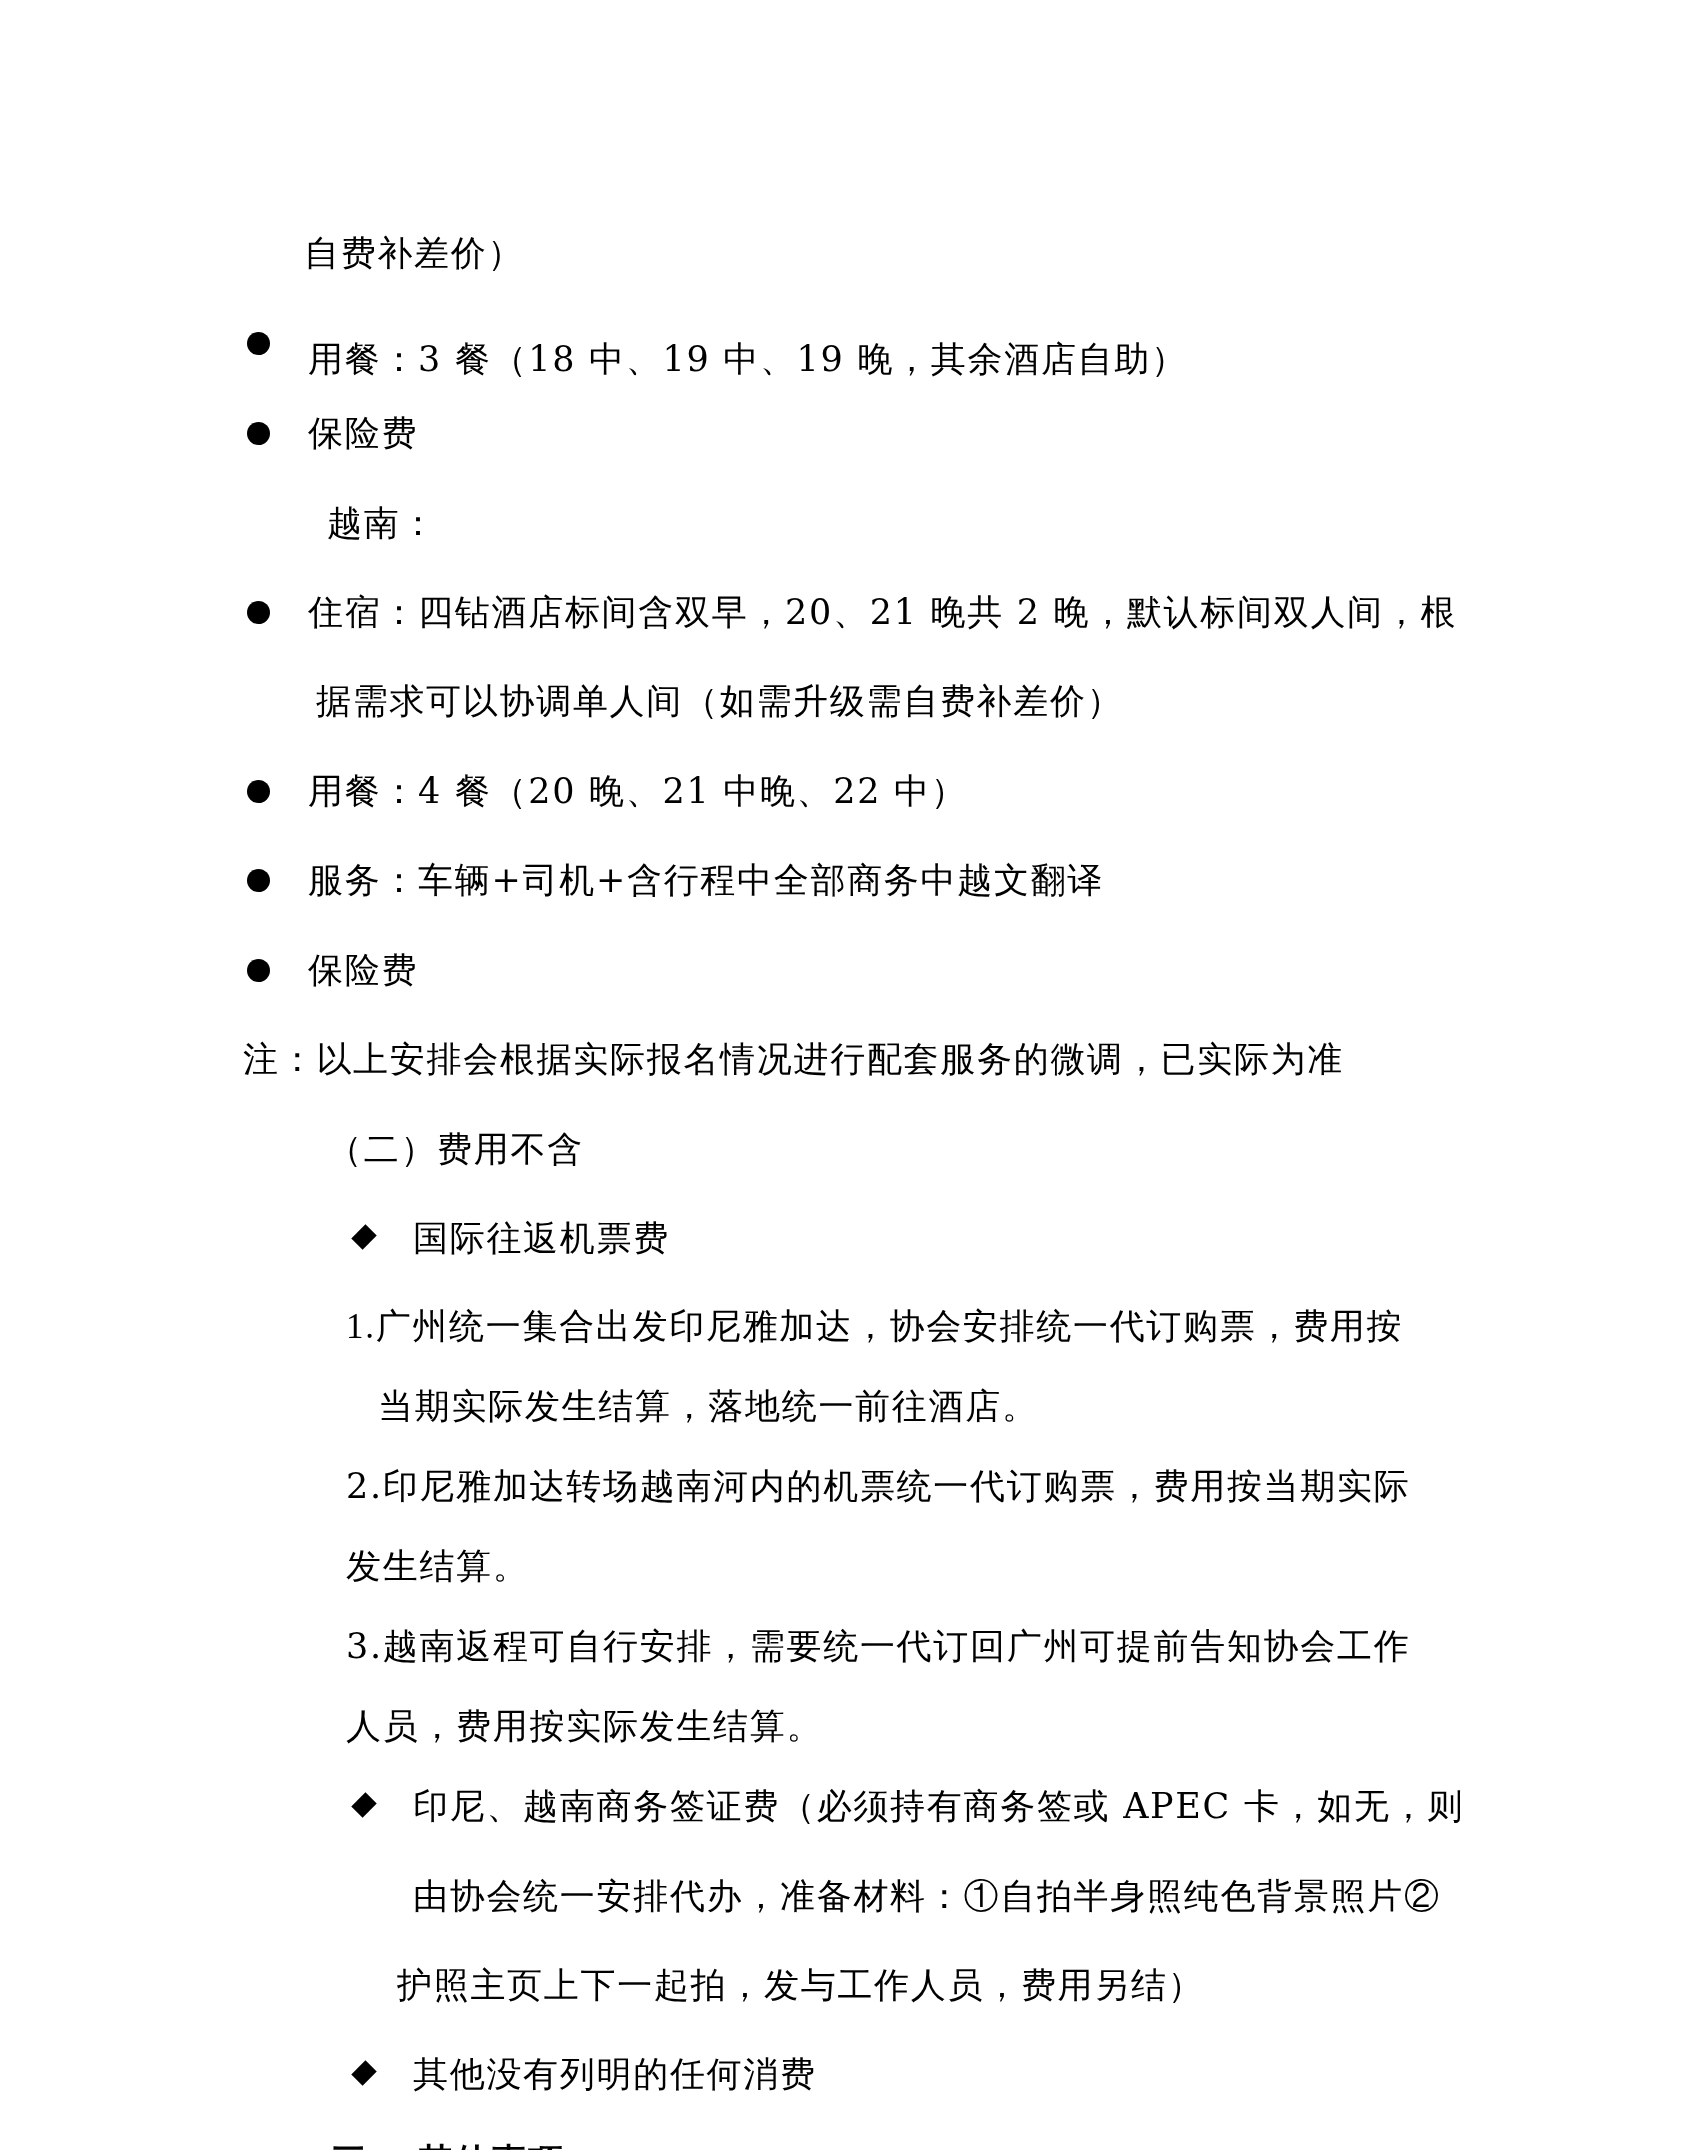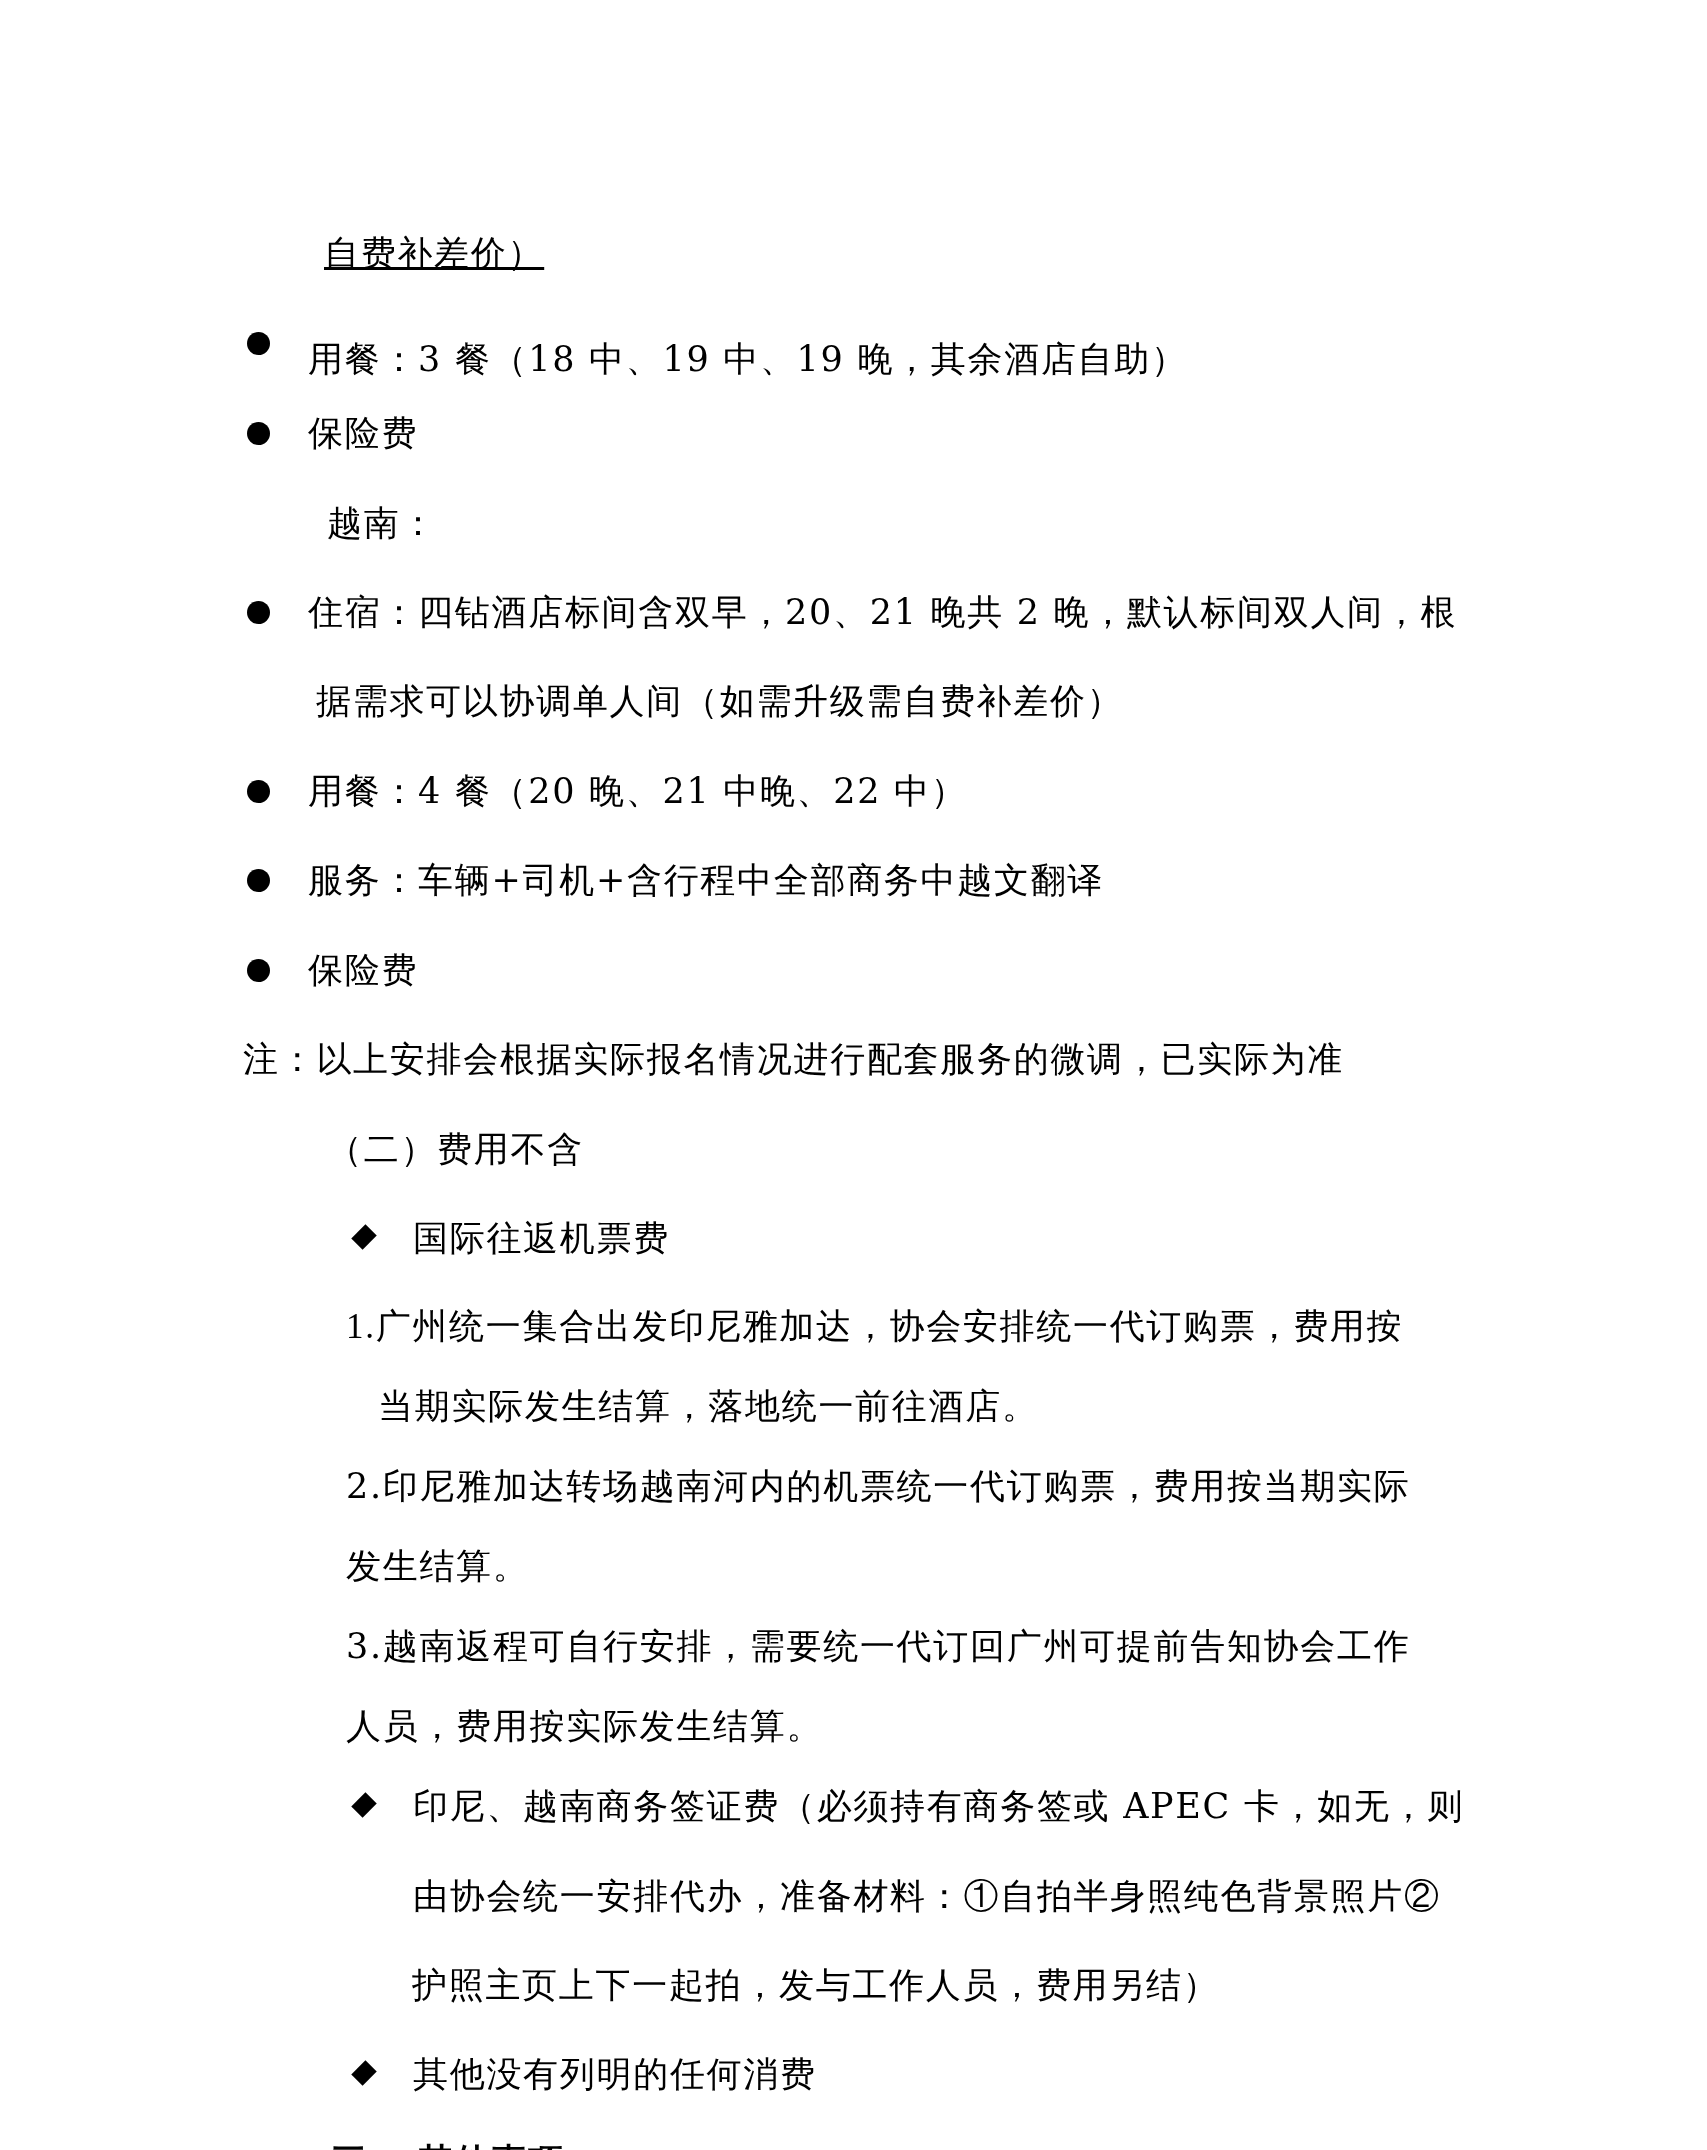--- a/index.html
+++ b/index.html
@@ -6,21 +6,21 @@
   body { width: 1707px; height: 2414px; position: relative; overflow: hidden;
          font-family: "DejaVu Serif", "Liberation Serif", serif; color: #000; }
   .line { position: absolute; font-size: 35px; line-height: 43px; white-space: nowrap; letter-spacing: 1.7px; }
   .bullet-dot { position: absolute; width: 23px; height: 23px; border-radius: 50%; background: #000; }
   .diamond { position: absolute; width: 20px; height: 20px; background: #000; transform: rotate(45deg) scaleX(0.8); }
   .bold { font-weight: bold; font-family: "DejaVu Sans", "Liberation Sans", sans-serif; }
 </style>
 </head>
 <body>
 
-<div class="line" style="left:324px; top:232px;text-decoration:underline;">自费补差价）</div>
+<div class="line" style="left:304px; top:232px;">自费补差价）</div>
 
 <div class="bullet-dot" style="left:247px; top:332px;"></div>
 <div class="line" style="left:308px; top:338px;">用餐：3 餐（18 中、19 中、19 晚，其余酒店自助）</div>
 
 <div class="bullet-dot" style="left:247px; top:422px;"></div>
 <div class="line" style="left:308px; top:412px;">保险费</div>
 
 <div class="line" style="left:327px; top:502px;">越南：</div>
 
 <div class="bullet-dot" style="left:247px; top:601px;"></div>
@@ -48,19 +48,19 @@
 
 <div class="line" style="left:346px; top:1465px;">2.印尼雅加达转场越南河内的机票统一代订购票，费用按当期实际</div>
 <div class="line" style="left:346px; top:1545px;">发生结算。</div>
 
 <div class="line" style="left:346px; top:1625px;">3.越南返程可自行安排，需要统一代订回广州可提前告知协会工作</div>
 <div class="line" style="left:346px; top:1705px;">人员，费用按实际发生结算。</div>
 
 <div class="diamond" style="left:354px; top:1795px;"></div>
 <div class="line" style="left:413px; top:1785px;">印尼、越南商务签证费（必须持有商务签或 APEC 卡，如无，则</div>
 <div class="line" style="left:413px; top:1875px;">由协会统一安排代办，准备材料：①自拍半身照纯色背景照片②</div>
-<div class="line" style="left:412px; top:1964px;text-align:center;">护照主页上下一起拍，发与工作人员，费用另结）</div>
+<div class="line" style="left:397px; top:1964px;text-align:center;">护照主页上下一起拍，发与工作人员，费用另结）</div>
 
 <div class="diamond" style="left:354px; top:2063px;"></div>
 <div class="line" style="left:413px; top:2053px;">其他没有列明的任何消费</div>
 
 <div class="line bold" style="left:331px; top:2140px;">三、 其他事项</div>
 
 
 </body></html>

